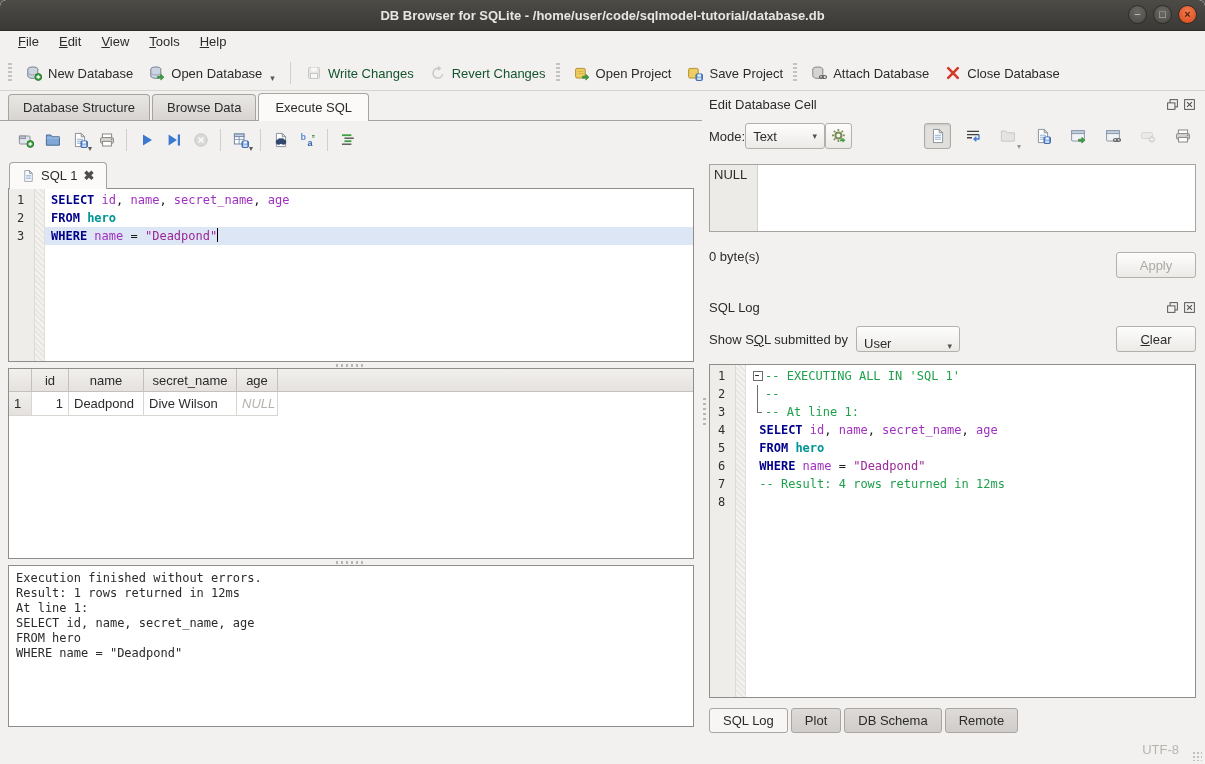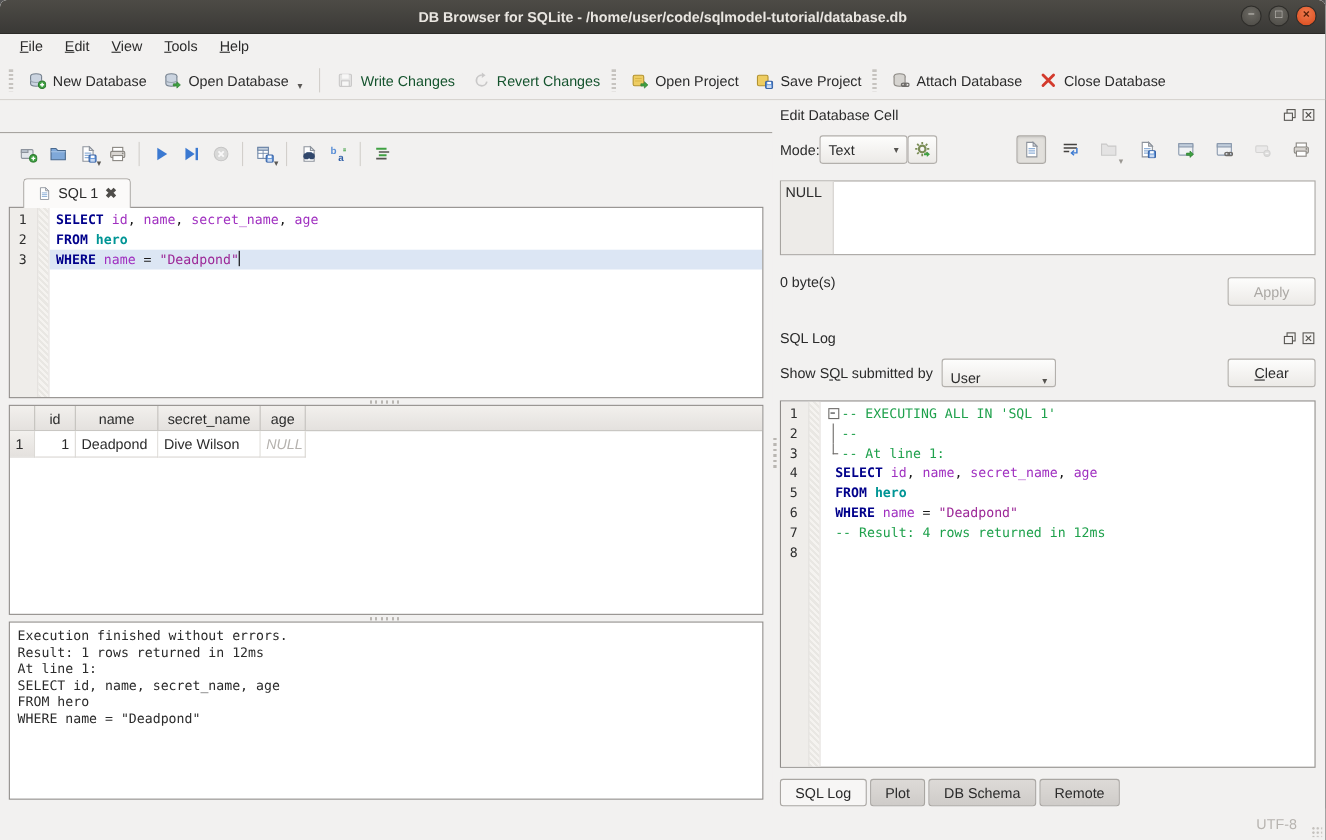--- a/index.html
+++ b/index.html
@@ -47,21 +47,21 @@
   
   .sql-toolbar{height:37px;display:flex;align-items:center;padding-left:12px;}
   .stb-btn{width:27px;height:26px;display:flex;align-items:center;justify-content:center;border-radius:3px;position:relative;}
   .stb-btn .ico{width:16px;height:16px;}
   .stb-btn.disabled .ico{opacity:.55;filter:grayscale(1);}
   .stb-btn .mini-caret{position:absolute;right:1px;bottom:0;font-size:8px;color:#5A5855;}
   .stb-sep{width:1px;height:22px;background:#D2CFCB;margin:0 6px;}
   
   .subtabs{height:30px;display:flex;align-items:flex-end;padding-left:9px;}
   .stab{display:flex;align-items:center;gap:6px;padding:5px 12px 6px;border:1px solid #A7A4A0;border-bottom:none;
-        border-radius:4px 4px 0 0;background:#FBFAF9;position:relative;z-index:2;margin-bottom:-1px;margin-left:12px;}
+        border-radius:4px 4px 0 0;background:#FBFAF9;position:relative;z-index:2;margin-bottom:-1px;}
   .stab .close-x{color:#4F4D4A;font-weight:bold;font-size:13px;line-height:1;}
   
   .codebox{border:1px solid #8F8C89;background:#fff;display:flex;overflow:hidden;
            font-family:"DejaVu Sans Mono","Liberation Mono",monospace;font-size:12px;line-height:18px;}
   .gutter{width:26px;background:#EFEDEA;color:#2E2E2E;text-align:left;padding:2px 0 0 8px;box-sizing:border-box;
           border-right:1px solid #DEDBD7;flex:none;}
   .hatch{width:9px;flex:none;background:repeating-linear-gradient(45deg,#E9E7E3 0 2px,#F5F3F0 2px 4px);
          border-right:1px solid #E3E0DC;}
   .codearea{flex:1;padding-top:2px;overflow:hidden;}
   .cline{height:18px;padding-left:6px;white-space:pre;}
@@ -229,20 +229,25 @@
       <span class="ico"><svg viewBox="0 0 16 16" width="100%" height="100%">
             <path d="M3.2 3.2l9.6 9.6M12.8 3.2l-9.6 9.6" stroke="#D33A2C" stroke-width="2.6" stroke-linecap="round"></path>
           </svg></span>
       <span>Close Database</span>
     </div>
   </div>
 
   <div class="content">
 
     <div class="left-pane">
+      <div class="main-tabs">
+        <div class="mtab">Database Structure</div>
+        <div class="mtab">Browse Data</div>
+        <div class="mtab active">Execute SQL</div>
+      </div>
       <div class="tab-body">
 
         <div class="sql-toolbar">
           <div class="stb-btn">
               <span class="ico"><svg viewBox="0 0 16 16" width="100%" height="100%">
                   <rect x="1.4" y="4" width="10.6" height="8" rx="1" fill="#E2E6EB" stroke="#8D939C"></rect>
                   <rect x="1.4" y="4" width="6" height="2.6" fill="#BAC3CE" stroke="#8D939C"></rect>
                   <circle cx="12.3" cy="12" r="3.4" fill="#3FA142" stroke="#2C7A2E"></circle>
                   <path d="M12.3 10.2v3.6M10.5 12h3.6" stroke="#fff" stroke-width="1.3"></path>
                 </svg></span>

